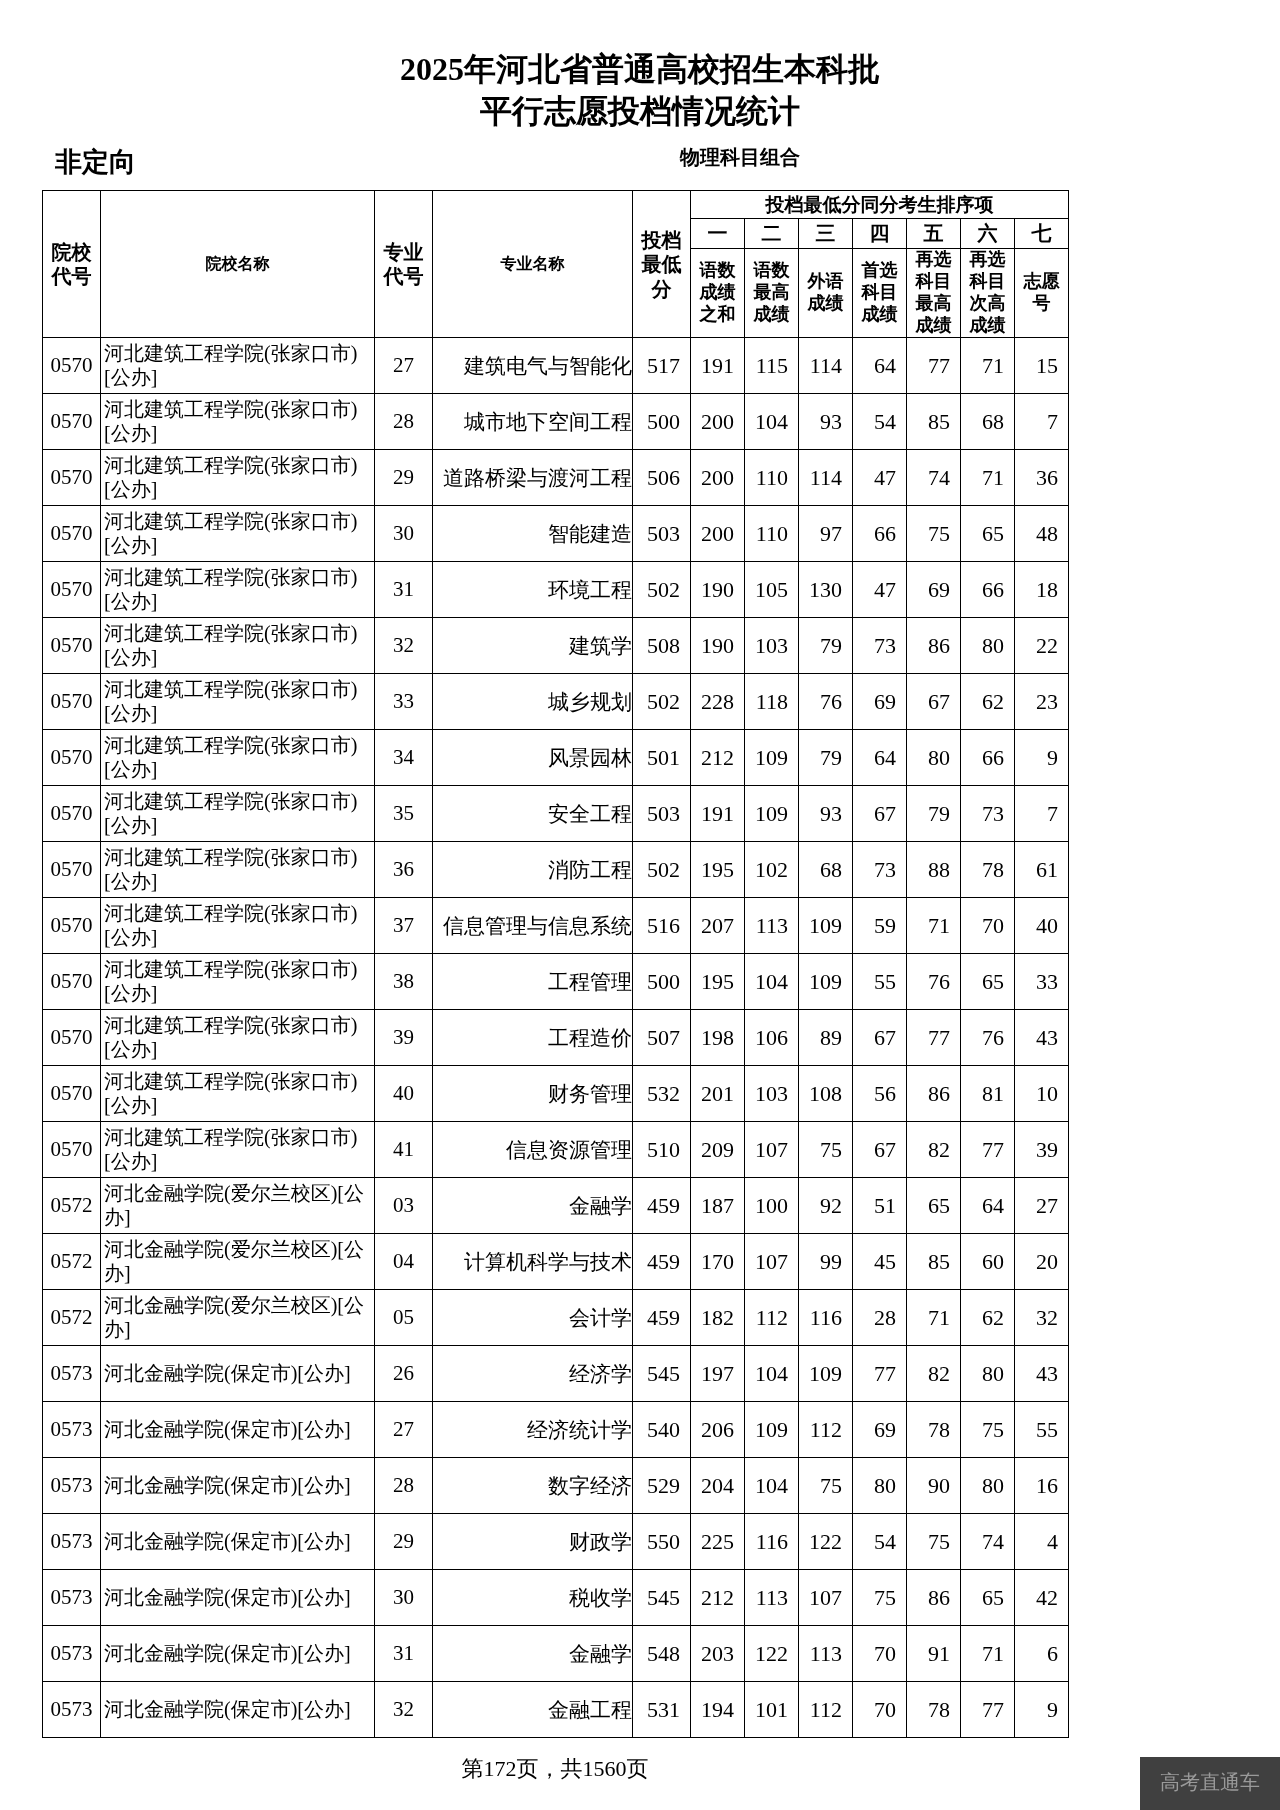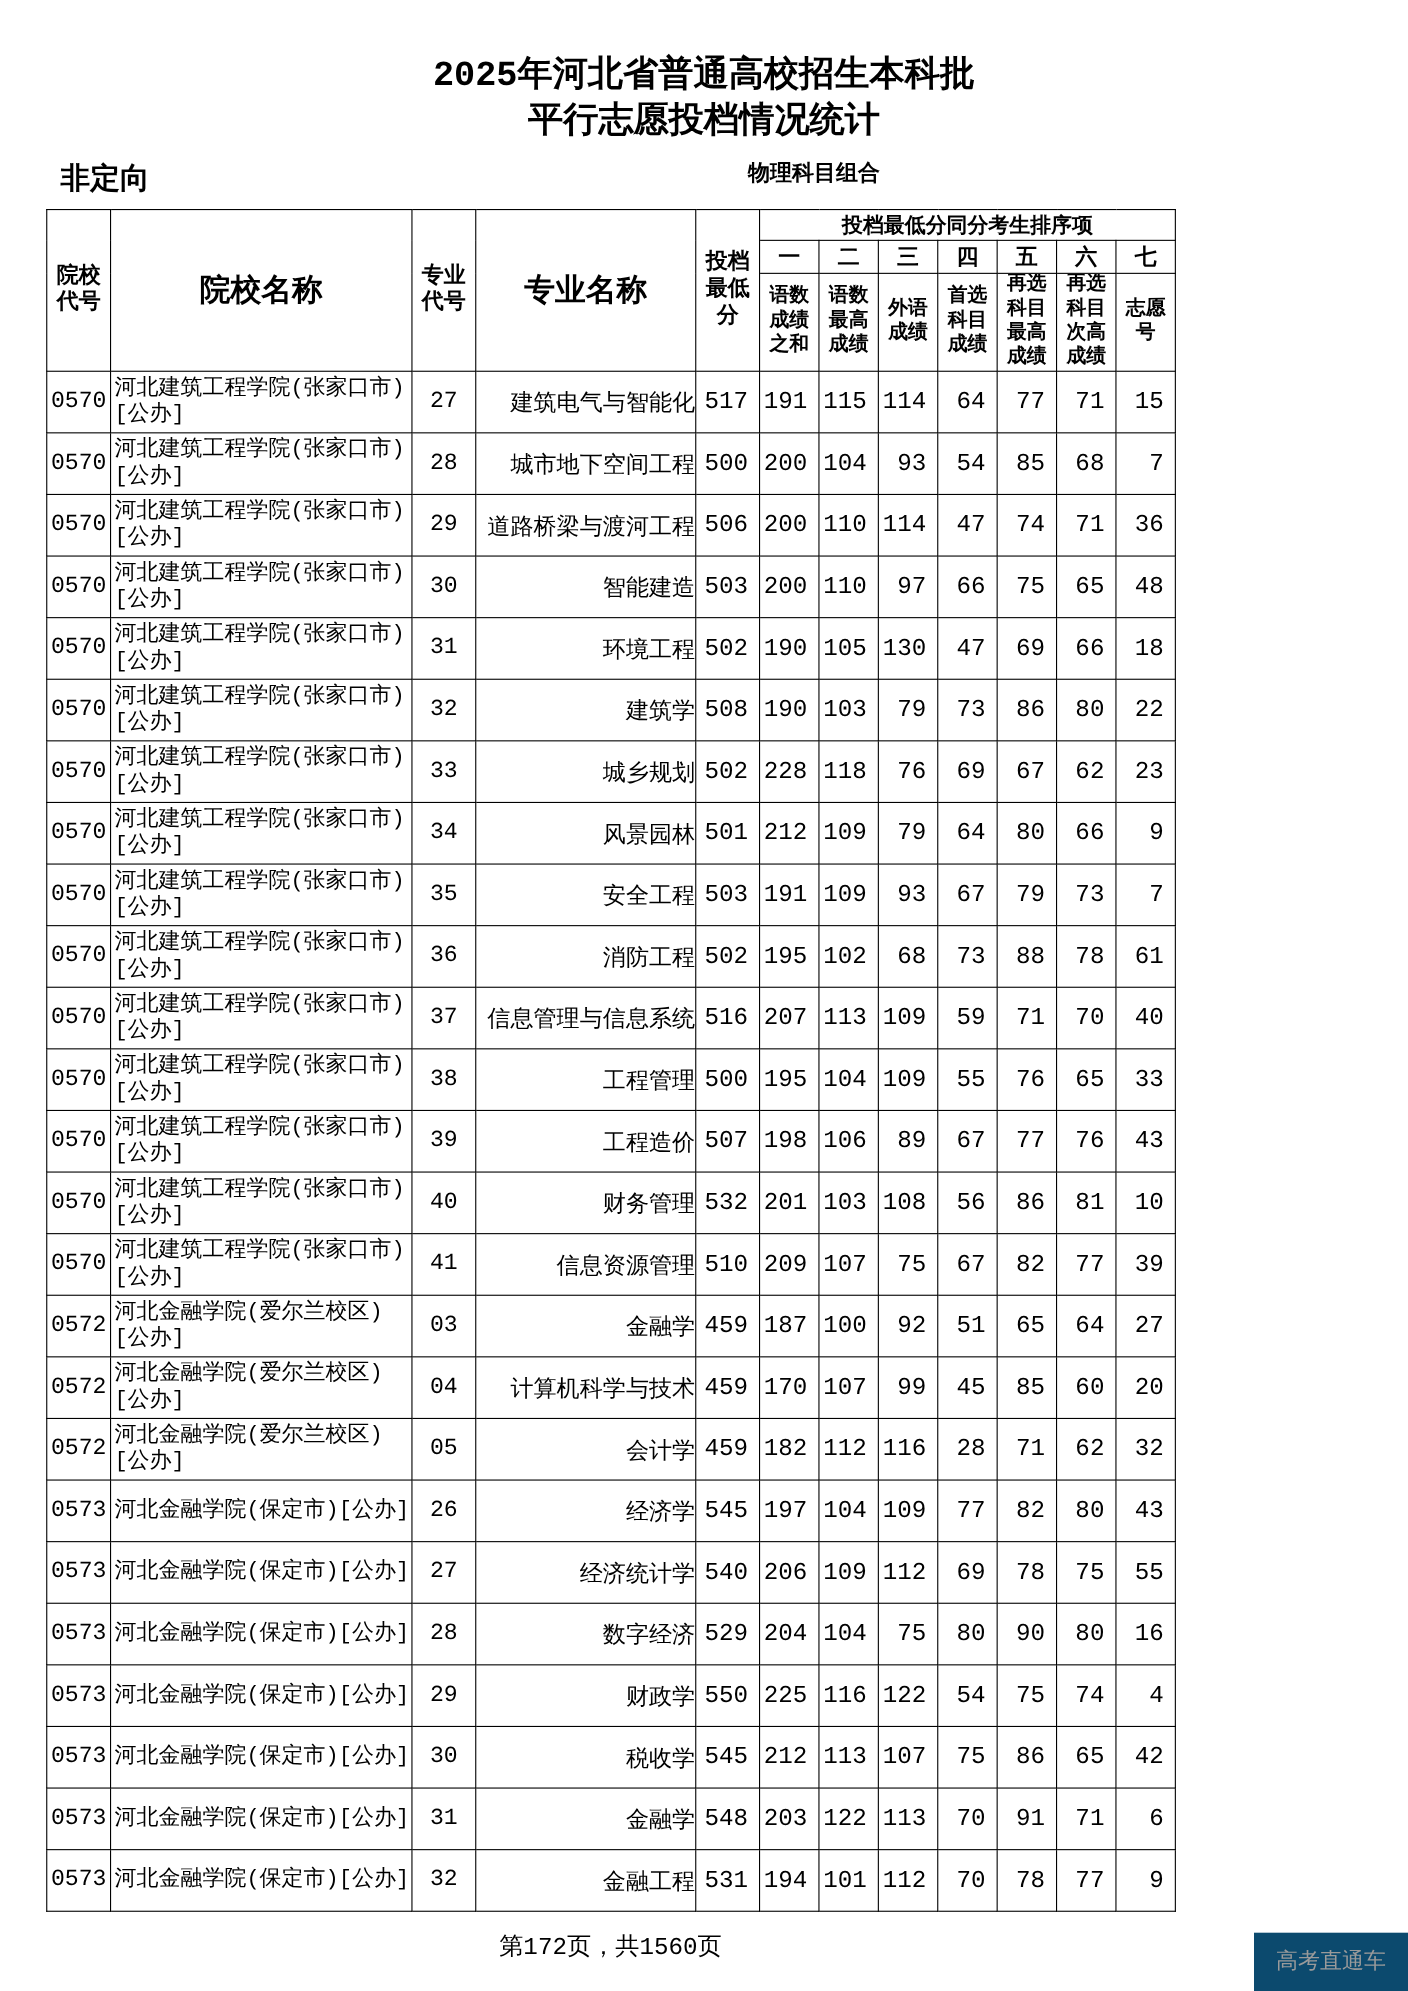--- a/index.html
+++ b/index.html
@@ -3,47 +3,47 @@
 <meta charset="utf-8">
 <style>
   * { margin:0; padding:0; box-sizing:border-box; }
   html,body { background:#ffffff; }
   .page {
     position:relative;
     width:1280px;
     height:1810px;
     background:#ffffff;
     color:#000000;
-    font-family:Liberation Mono, monospace;
+    font-family:Liberation Serif, serif;
     overflow:hidden;
   }
   .title { padding-top:48px; text-align:center; font-size:32px; font-weight:700; line-height:1.32; }
   .labels { position:relative; height:44px; margin-top:10px; }
   .left-label  { position:absolute; left:55px;  top:2px; font-size:27px; font-weight:700; }
   .right-label { position:absolute; left:680px; top:2px; font-size:20px; font-weight:700; }
   table { border-collapse:collapse; table-layout:fixed; margin:4px 0 0 42px; }
   th, td { border:1px solid #000; overflow:hidden; }
   thead th { font-weight:700; text-align:center; vertical-align:middle; background:#fff; }
   th.group   { height:28px; font-size:19px;margin-left:28px; }
   tr.num-row th { height:30px; font-size:20px; font-weight:700; }
   tr.sub-row th { height:86px; font-size:18px; font-weight:700; }
   th.pre { white-space:pre-line; line-height:1.22; font-size:20px; }
-  th.plain { font-size:28px; }
+  th.plain { font-size:16px; }
   tbody td { height:56px; font-size:22px; vertical-align:middle; }
   td.c0 { text-align:center; font-size:21px; }
   td.c1 { text-align:left; font-size:20px; line-height:1.18; padding:0 2px 0 3px; }
   td.c2 { text-align:center; font-size:21px; }
   td.c3 { text-align:right; padding-left:8px; font-size:21px; }
   td.c4, td.c5, td.c6, td.c7, td.c8, td.c9, td.c10, td.c11 {
     text-align:right; padding-right:10px;
   }
   .footer { width:1026px; margin:16px 0 0 42px; text-align:center; font-size:22px; }
   .watermark {
     position:absolute; right:0; bottom:0;
-    background:#0c4a6e; color:#9a9a9a;
+    background:#404040; color:#9a9a9a;
     font-size:20px; padding:12px 20px 14px 20px;
   }
 </style>
 </head>
 <body>
 
 <div class="page">
 
   <div class="title">
     <div>2025年河北省普通高校招生本科批</div>

